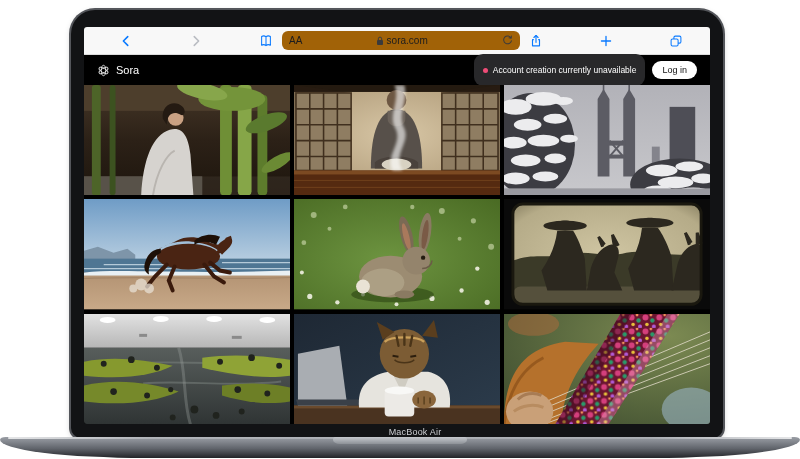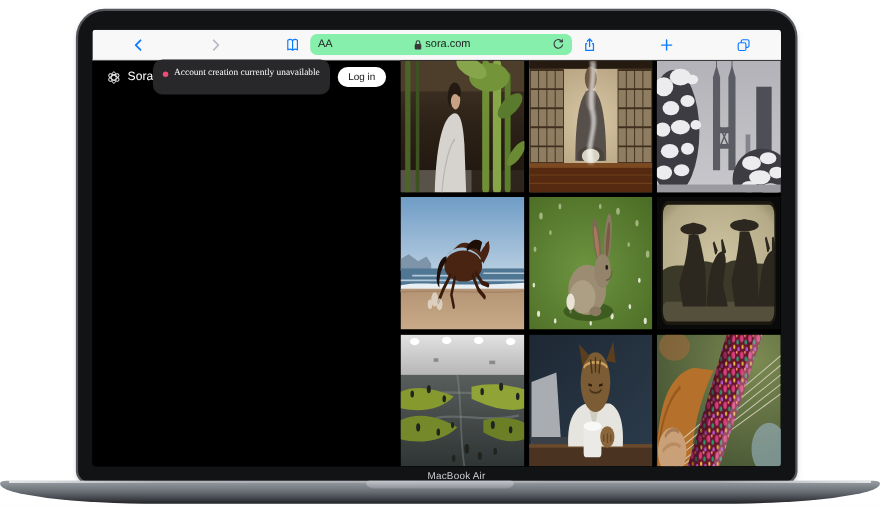--- a/index.html
+++ b/index.html
@@ -24,37 +24,37 @@
   .notch { position:absolute; left:333px; top:0; width:134px; height:7px;
     background:linear-gradient(180deg,#c6c9ce,#8d9197);
     border-radius:3px 3px 8px 8px / 3px 3px 5px 5px; }
 
   
   .toolbar { height:28px; background:#f8f8f8; border-bottom:1px solid #dcdcdc;
     display:flex; align-items:center; padding:0 26px 0 34px; }
   .tb-group { display:flex; align-items:center; gap:54px; }
   .tb-btn { width:16px; height:16px; display:flex; align-items:center; justify-content:center; cursor:default; }
   .tb-btn svg { width:14px; height:14px; display:block; }
-  .addr { width:238px; height:19px; margin:0 auto; background:#86efac; border-radius:6px;
+  .addr { width:238px; height:19px; margin:0 auto; background:#a16207; border-radius:6px;
     display:flex; align-items:center; padding:0 7px; }
   .addr .aa { font-size:10px; color:#1c1c1e; }
   .addr .url { flex:1; display:flex; align-items:center; justify-content:center; gap:3px;
     font-size:10px; color:#1c1c1e; }
   .addr .url svg { width:8px; height:10px; }
   .addr .reload svg { width:11px; height:11px; display:block; }
 
   
-  .webpage { height:369px; background:#000; display:flex; flex-direction:row; }
+  .webpage { height:369px; background:#000; display:flex; flex-direction:column; }
   .site-header { height:30px; display:flex; align-items:center; justify-content:space-between;
     padding:0 13px; }
   .brand { display:flex; align-items:center; gap:6px; color:#fff; font-size:11px; }
   .brand svg { width:13px; height:13px; }
   .header-right { display:flex; align-items:center; gap:7px; }
-  .banner-pill { display:flex; align-items:flex-end; gap:5px; background:#28282a;
-    border-radius:9px; height:17px; padding:16px 9px; color:#fff; font-size:8.5px;font-family:Liberation Serif, serif; }
+  .banner-pill { display:flex; align-items:center; gap:5px; background:#28282a;
+    border-radius:9px; height:17px; padding:16px 9px; color:#fff; font-size:8.5px; }
   .banner-dot { width:5px; height:5px; border-radius:50%; background:#ee4c77; }
   .login-btn { height:18px; border:none; background:#fff; color:#111; font-weight:normal;
     font-size:9px; border-radius:9px; padding:0 10px; font-family:inherit; cursor:pointer; }
 
   .gallery { flex:1; display:grid; grid-template-columns:repeat(3,1fr);
     grid-template-rows:repeat(3,1fr); gap:4px; background:#000; }
   .tile { position:relative; overflow:hidden; cursor:pointer; }
   .tile svg { width:100%; height:100%; display:block; }
 </style>
 </head>

